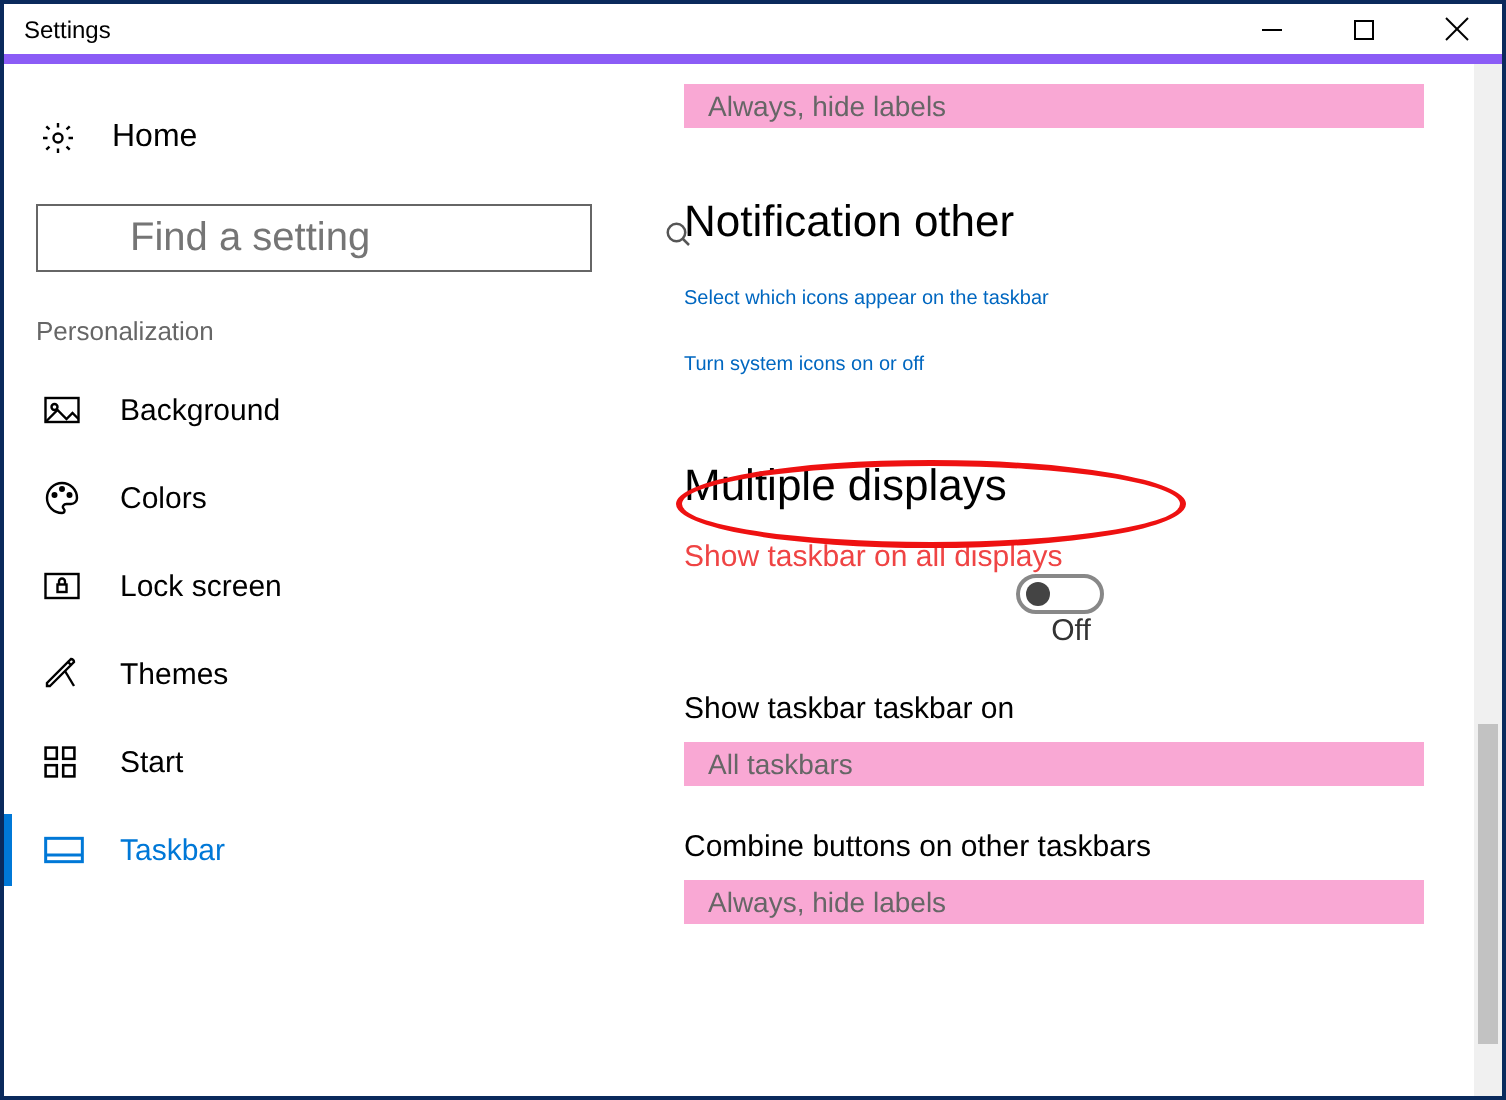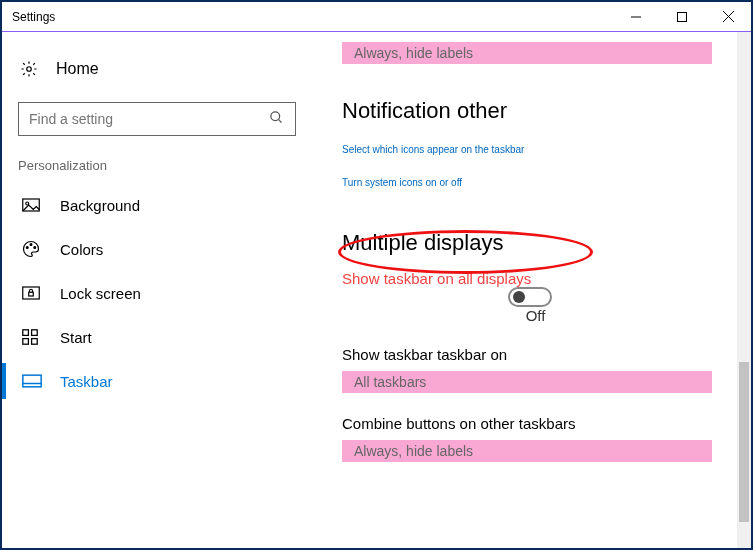--- a/index.html
+++ b/index.html
@@ -15,21 +15,21 @@
     border: 2px solid #0a2a5c;
     position: relative;
   }
   
   .titlebar {
     height: 30px;
     display: flex;
     align-items: center;
     padding-left: 10px;
     font-size: 12px;
-    border-bottom: 1px solid #8b5cf6;
+    border-bottom: 5px solid #8b5cf6;
   }
   .titlebar .title { flex: 0 0 auto; }
   .titlebar .spacer { flex: 1; }
   .win-btn {
     width: 46px; height: 30px;
     display: flex; align-items: center; justify-content: center;
     font-size: 13px;
     font-family: "Segoe UI", sans-serif;
   }
   .win-btn svg { display:block; }
@@ -52,23 +52,24 @@
   .home-row .icon { width: 20px; display: inline-flex; margin-right: 16px; }
   .search-box {
     margin-top: 16px;
     height: 34px;
     border: 1px solid #666;
     display: flex; align-items: center;
     padding: 0 10px 0 8px;
   }
   .search-box input {
     border: none; outline: none;
-    flex: 1; font-size: 14px;
+    flex: 1; font-size: 20px;
     font-family: inherit;
     background: transparent;
+    margin-left: 36px;
   }
   .search-box .sicon { width: 16px; color: #555; }
   .cat-label {
     margin-top: 22px;
     font-size: 13px;
     color: #666;
     margin-bottom: 6px;
   }
   .nav { margin-top: 10px; }
   .nav-item {
@@ -246,20 +247,29 @@
           <svg width="18" height="14" viewBox="0 0 24 18" fill="none" stroke="#000" stroke-width="1.6">
             <rect x="1" y="1" width="22" height="16"></rect>
               <rect x="9" y="8" width="6" height="5"></rect>
               <path d="M10 8V6a2 2 0 0 1 4 0v2"></path>
           </svg>
         </span>
         <span>Lock screen</span>
       </div>
       <div class="nav-item">
         <span class="icon">
+          <svg width="18" height="18" viewBox="0 0 24 24" fill="none" stroke="#000" stroke-width="1.6">
+            <path d="M4 20L18 6l-2-2L2 18v2h2zM18 6l2-2a2 2 0 0 0-2-2l-2 2"></path>
+              <path d="M14 10l6 10"></path>
+          </svg>
+        </span>
+        <span>Themes</span>
+      </div>
+      <div class="nav-item">
+        <span class="icon">
           <svg width="16" height="16" viewBox="0 0 20 20" fill="none" stroke="#000" stroke-width="1.6">
             <rect x="1" y="1" width="7" height="7"></rect>
               <rect x="12" y="1" width="7" height="7"></rect>
             <rect x="1" y="12" width="7" height="7"></rect>
               <rect x="12" y="12" width="7" height="7"></rect>
           </svg>
         </span>
         <span>Start</span>
       </div>
       <div class="nav-item active">

